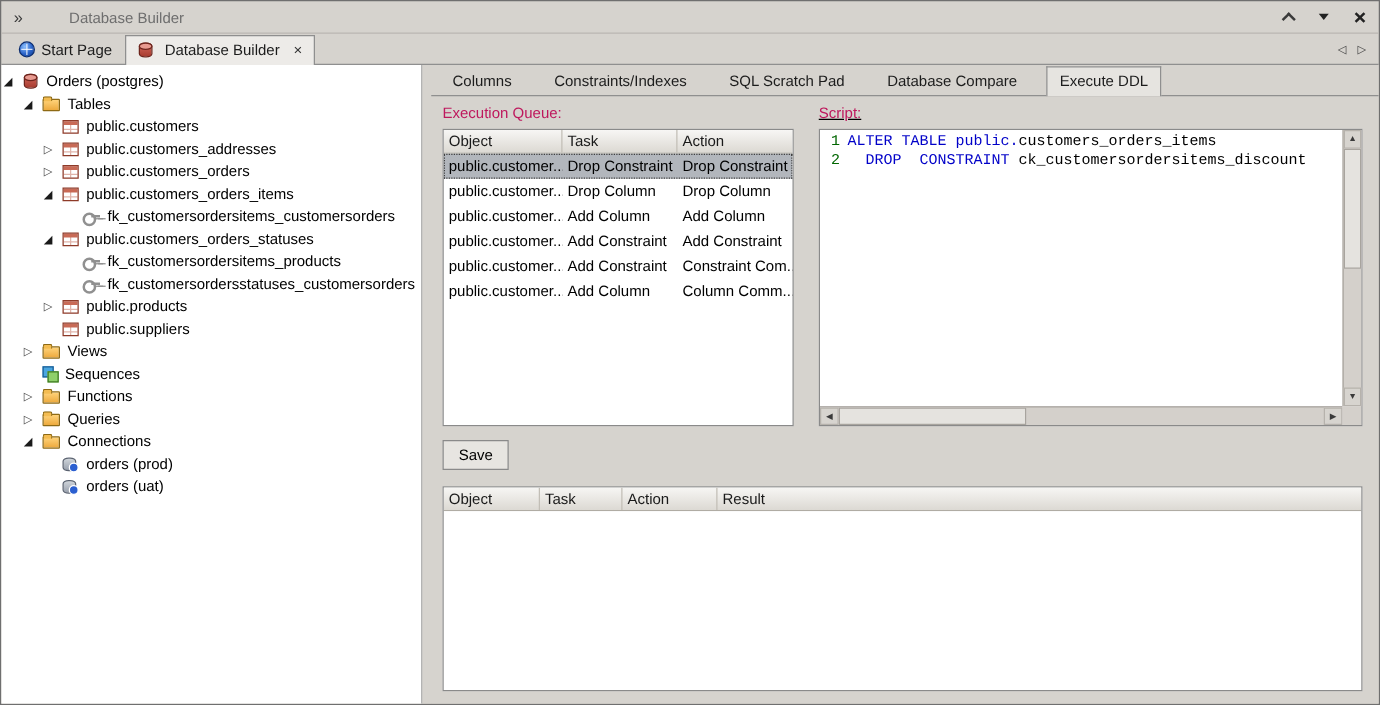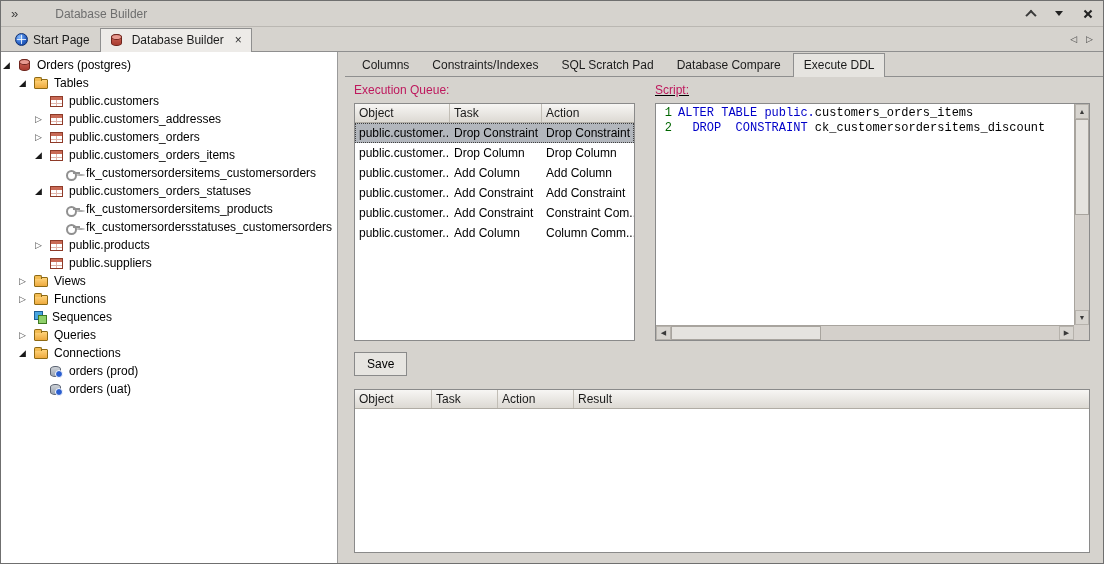--- a/index.html
+++ b/index.html
@@ -49,21 +49,21 @@
   .icon-seq{width:12px;height:12px;position:relative;display:inline-block;margin-right:4px;}
   .icon-seq::before{content:"";position:absolute;left:0;top:0;width:7px;height:7px;background:#49a6e0;border:1px solid #1c5e96;}
   .icon-seq::after{content:"";position:absolute;left:4px;top:4px;width:7px;height:7px;background:#8fd06a;border:1px solid #3e7a22;}
   .icon-conn{width:11px;height:11px;position:relative;display:inline-block;background:linear-gradient(#cfd4da,#9aa2ae);border:1px solid #5a6270;border-radius:5px/3px;margin-right:6px;}
   .icon-conn::after{content:"";position:absolute;right:-3px;bottom:-2px;width:6px;height:6px;background:#2b5fd0;border:1px solid #fff;border-radius:50%;}
   .icon-globe{width:13px;height:13px;border-radius:50%;background:radial-gradient(circle at 35% 30%,#8cc0ff 0%,#2a63c8 55%,#123c8c 100%);border:1px solid #0e2f70;position:relative;display:inline-block;}
   .icon-globe::before{content:"";position:absolute;left:1px;right:1px;top:5px;height:1px;background:rgba(255,255,255,.8);}
   .icon-globe::after{content:"";position:absolute;top:1px;bottom:1px;left:5px;width:1px;background:rgba(255,255,255,.8);}
 
   
-  .ddltabs{flex:0 0 25px;display:flex;align-items:stretch;padding-left:6px;border-bottom:1px solid #8f8f8f;gap:1px;}
+  .ddltabs{flex:0 0 25px;display:flex;align-items:stretch;padding-left:6px;border-bottom:1px solid #8f8f8f;gap:12px;}
   .ddltab{display:flex;align-items:center;padding:0 10px;color:#1c1c1c;border:1px solid transparent;border-bottom:none;}
   .ddltab.active{background:#e6e4e0;border-color:#8f8f8f;position:relative;top:1px;padding-bottom:1px;}
 
   
   .content{flex:1;display:flex;flex-direction:column;min-height:0;padding:6px 13px 10px 9px;}
   .toprow{display:flex;}
   .queuecol{flex:0 0 281px;width:281px;margin-right:20px;display:flex;flex-direction:column;}
   .scriptcol{flex:1;min-width:0;display:flex;flex-direction:column;text-decoration:underline;}
   .seclabel{height:16px;margin-bottom:4px;color:#be185d;}
 
@@ -194,28 +194,28 @@
         <span class="exp none"></span>
         <span class="icon-table"></span>
         <span class="tlabel">public.suppliers</span>
       </div>
       <div class="titem" style="padding-left:18px">
         <span class="exp closed"></span>
         <span class="icon-folder"></span>
         <span class="tlabel">Views</span>
       </div>
       <div class="titem" style="padding-left:18px">
-        <span class="exp closed"></span>
-        <span class="icon-folder"></span>
-        <span class="tlabel">Functions</span>
-      </div>
-      <div class="titem" style="padding-left:18px">
         <span class="exp none"></span>
         <span class="icon-seq"></span>
         <span class="tlabel">Sequences</span>
+      </div>
+      <div class="titem" style="padding-left:18px">
+        <span class="exp closed"></span>
+        <span class="icon-folder"></span>
+        <span class="tlabel">Functions</span>
       </div>
       <div class="titem" style="padding-left:18px">
         <span class="exp closed"></span>
         <span class="icon-folder"></span>
         <span class="tlabel">Queries</span>
       </div>
       <div class="titem" style="padding-left:18px">
         <span class="exp open"></span>
         <span class="icon-folder"></span>
         <span class="tlabel">Connections</span>

